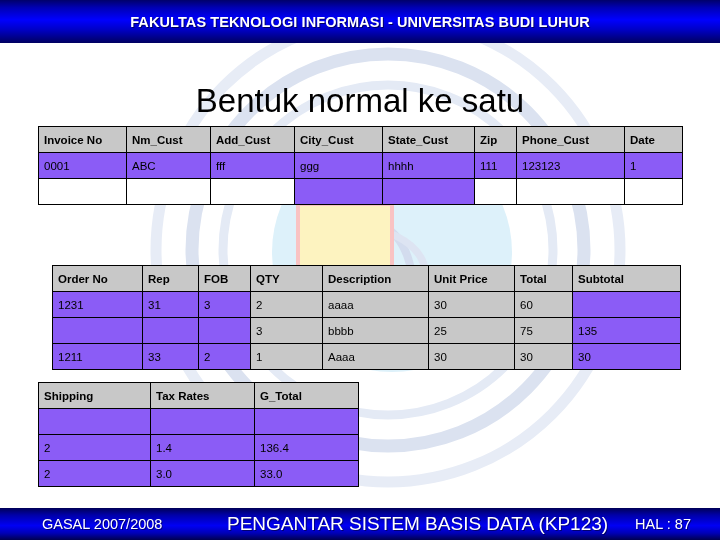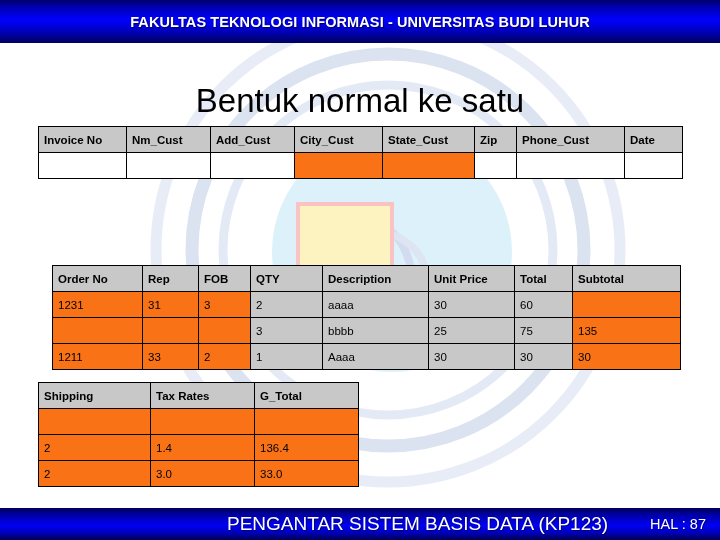--- a/index.html
+++ b/index.html
@@ -82,21 +82,21 @@
   .footer-center {
     position: absolute;
     left: 227px;
     color: #ffffff;
     font-size: 19px;
     white-space: nowrap;
     text-shadow: 1px 1px 0 rgba(0,0,0,0.45);
   }
   .footer-right {
     position: absolute;
-    right: 14px;
+    right: 29px;
     color: #ffffff;
     font-size: 14.5px;
     white-space: nowrap;
     text-shadow: 1px 1px 0 rgba(0,0,0,0.45);
   }
 
   
   .slide-title {
     position: absolute;
     left: 0;
@@ -108,21 +108,21 @@
     font-weight: normal;
     z-index: 3;
     margin-top: 26px;
   }
 
   
   .tbl {
     position: absolute;
     border-collapse: collapse;
     z-index: 4;
-    background: #f97316;
+    background: #8b5cf6;
     table-layout: fixed;
   }
   .tbl td, .tbl th {
     border: 1px solid #000000;
     font-size: 11.5px;
     color: #000000;
     padding: 0 5px;
     height: 25px;
     text-align: left;
     vertical-align: middle;
@@ -193,20 +193,30 @@
       <th>Nm_Cust</th>
       <th>Add_Cust</th>
       <th>City_Cust</th>
       <th>State_Cust</th>
       <th>Zip</th>
       <th>Phone_Cust</th>
       <th>Date</th>
     </tr>
   </thead>
   <tbody>
+    <tr>
+      <td>0001</td>
+      <td>ABC</td>
+      <td>fff</td>
+      <td class="clear">ggg</td>
+      <td class="clear">hhhh</td>
+      <td>111</td>
+      <td>123123</td>
+      <td>1</td>
+    </tr>
     <tr class="blank">
       <td></td>
       <td></td>
       <td></td>
       <td class="transp"></td>
       <td class="transp"></td>
       <td></td>
       <td></td>
       <td></td>
     </tr>
@@ -296,15 +306,16 @@
     </tr>
     <tr>
       <td>2</td>
       <td>3.0</td>
       <td>33.0</td>
     </tr>
   </tbody>
 </table>
 
 <div class="footer-bar">
+  <div class="footer-left">GASAL 2007/2008</div>
   <div class="footer-center">PENGANTAR SISTEM BASIS DATA (KP123)</div>
   <div class="footer-right">HAL : 87</div>
 </div>
 
 </body></html>

